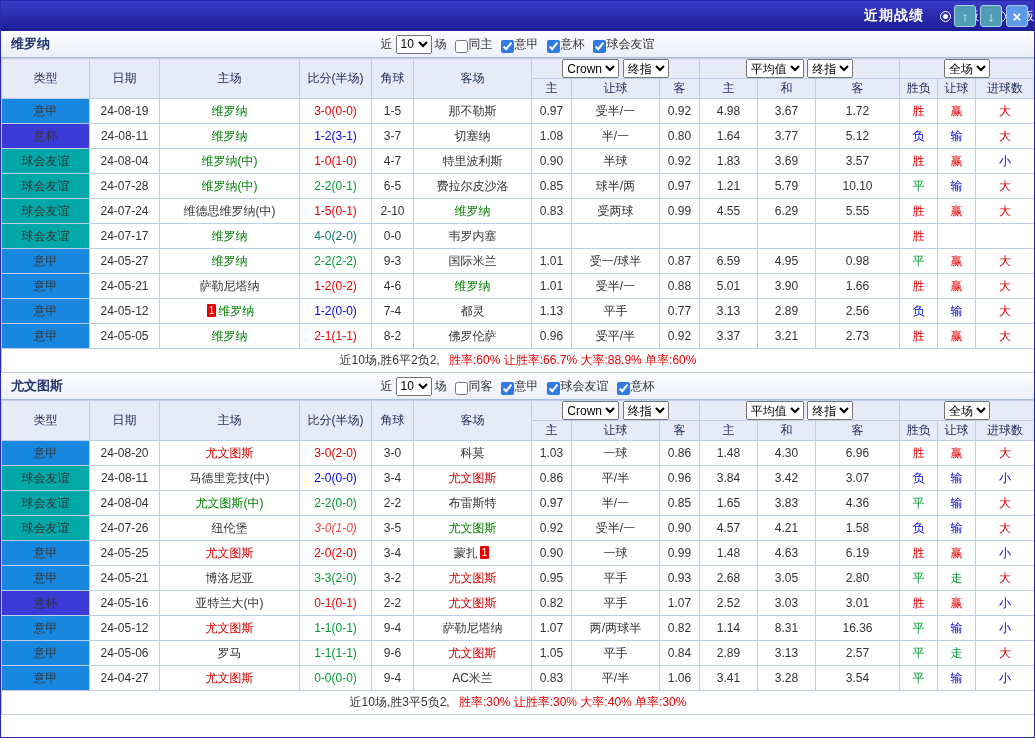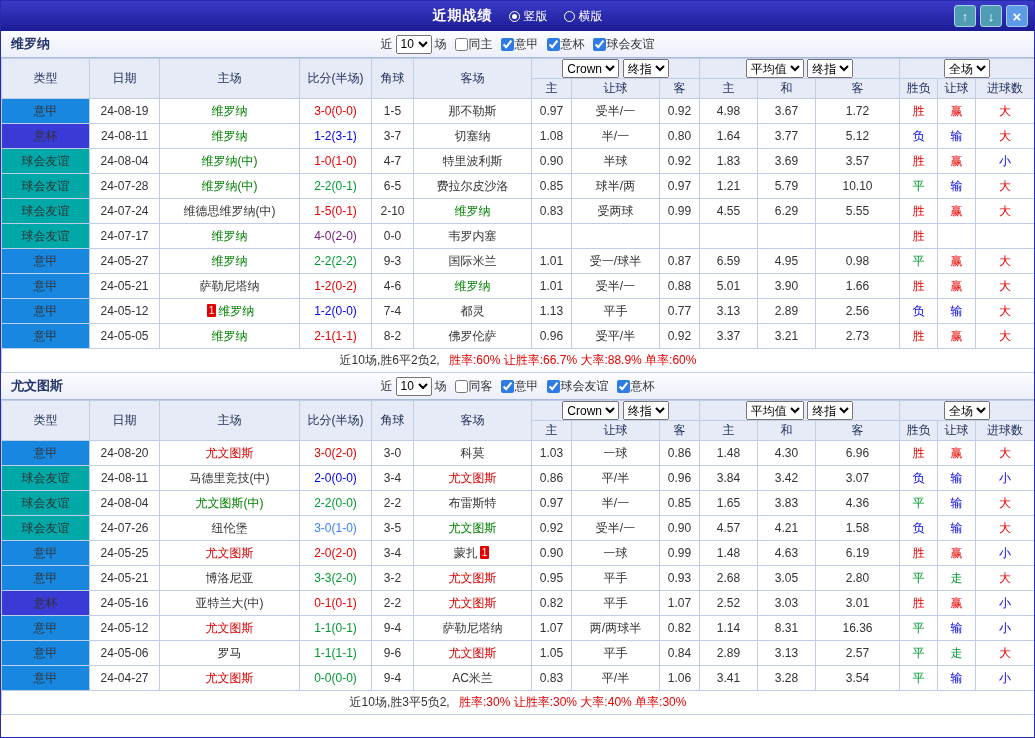--- a/index.html
+++ b/index.html
@@ -1,36 +1,36 @@
 <!DOCTYPE html>
 <html><head>
 <meta charset="utf-8">
 <style>
   * { box-sizing: border-box; }
   body { margin:0; padding:0; background:#fff; font-family:"Liberation Sans","DejaVu Sans",sans-serif; }
   .widget { width:1035px; height:738px; border:1px solid #2929AE; background:#fff; overflow:hidden; }
 
   
   .titlebar { height:30px; background:linear-gradient(#3A3AC8,#1C1C96); display:flex; align-items:center; position:relative; color:#fff; }
-  .titlebar-center { flex:1; display:flex; justify-content:center; align-items:center; gap:16px; }
+  .titlebar-center { flex:1; display:flex; justify-content:flex-end; align-items:center; gap:16px; }
   .tb-title { font-size:14px; font-weight:bold; letter-spacing:1px; }
   .radio-opt { display:inline-flex; align-items:center; gap:4px; font-size:12px; cursor:pointer; }
   .radio-dot { width:11px; height:11px; border:1.5px solid #fff; border-radius:50%; display:inline-flex; align-items:center; justify-content:center; }
   .radio-dot.checked::after { content:""; width:5px; height:5px; background:#fff; border-radius:50%; }
   .tb-buttons { position:absolute; right:6px; top:4px; display:flex; gap:4px; }
   .tb-btn { width:22px; height:22px; display:inline-flex; align-items:center; justify-content:center; border-radius:3px; font-size:13px; font-weight:bold; color:#fff; cursor:pointer; }
   .tb-btn.updown { background:#4E9DB5; border:1px solid #A8D4E0; }
   .tb-btn.close { background:#5D9BE8; border:1px solid #A9C9F2; font-size:15px; }
 
   
   .section-head { height:27px; background:linear-gradient(#FDFDFF,#ECEFFA); border-bottom:1px solid #A9BCDC; display:flex; align-items:center; position:relative; }
   .team-name { position:absolute; left:10px; font-size:13px; font-weight:bold; color:#24366B; }
   .filters { margin:0 auto; display:flex; align-items:center; gap:3px; font-size:12px; color:#333; }
   .filters select { height:19px; font-size:12px; }
-  .chk { display:inline-flex; align-items:center; cursor:pointer; }
+  .chk { display:inline-flex; align-items:flex-end; cursor:pointer; }
   .chk input { width:13px; height:13px; accent-color:#2E7BE4; margin:0 1px 0 5px; }
 
   
   table.stats { border-collapse:collapse; table-layout:fixed; width:1033px; font-size:12px; }
   .stats th, .stats td { border:1px solid #BFCDE6; text-align:center; overflow:hidden; white-space:nowrap; padding:0 1px; }
   .stats thead th { background:#E7EBF8; color:#1B2A55; font-weight:normal; height:20px; }
   .sel-cell select { font-size:12px; height:19px; max-width:86px; }
   .stats tbody td { height:25px; color:#333; background:#fff; }
   .type-cell { color:#fff; }
   .tname { }
@@ -227,21 +227,21 @@
     <td>6.29</td>
     <td>5.55</td>
     <td style="color: rgb(230, 0, 0);">胜</td>
     <td style="color: rgb(230, 0, 0);">赢</td>
     <td style="color: rgb(230, 0, 0);">大</td>
   </tr>
           <tr>
     <td class="type-cell" style="background: rgb(0, 168, 168);">球会友谊</td>
     <td>24-07-17</td>
     <td><span class="tname" style="color: rgb(0, 128, 0);">维罗纳</span></td>
-    <td style="color: #701a75;">4-0(2-0)</td>
+    <td style="color: #0f766e;">4-0(2-0)</td>
     <td>0-0</td>
     <td><span class="tname">韦罗内塞</span></td>
     <td></td>
     <td></td>
     <td></td>
     <td></td>
     <td></td>
     <td></td>
     <td style="color: rgb(230, 0, 0);">胜</td>
     <td></td>
@@ -451,21 +451,21 @@
     <td>3.83</td>
     <td>4.36</td>
     <td style="color: rgb(0, 153, 51);">平</td>
     <td style="color: rgb(0, 0, 230);">输</td>
     <td style="color: rgb(230, 0, 0);">大</td>
   </tr>
           <tr>
     <td class="type-cell" style="background: rgb(0, 168, 168);">球会友谊</td>
     <td>24-07-26</td>
     <td><span class="tname">纽伦堡</span></td>
-    <td style="color: #3b82f6;">3-0(1-0)</td>
+    <td style="color: #ef4444; font-style: italic;">3-0(1-0)</td>
     <td>3-5</td>
     <td><span class="tname" style="color: rgb(0, 128, 0);">尤文图斯</span></td>
     <td>0.92</td>
     <td>受半/一</td>
     <td>0.90</td>
     <td>4.57</td>
     <td>4.21</td>
     <td>1.58</td>
     <td style="color: rgb(0, 0, 230);">负</td>
     <td style="color: rgb(0, 0, 230);">输</td>

